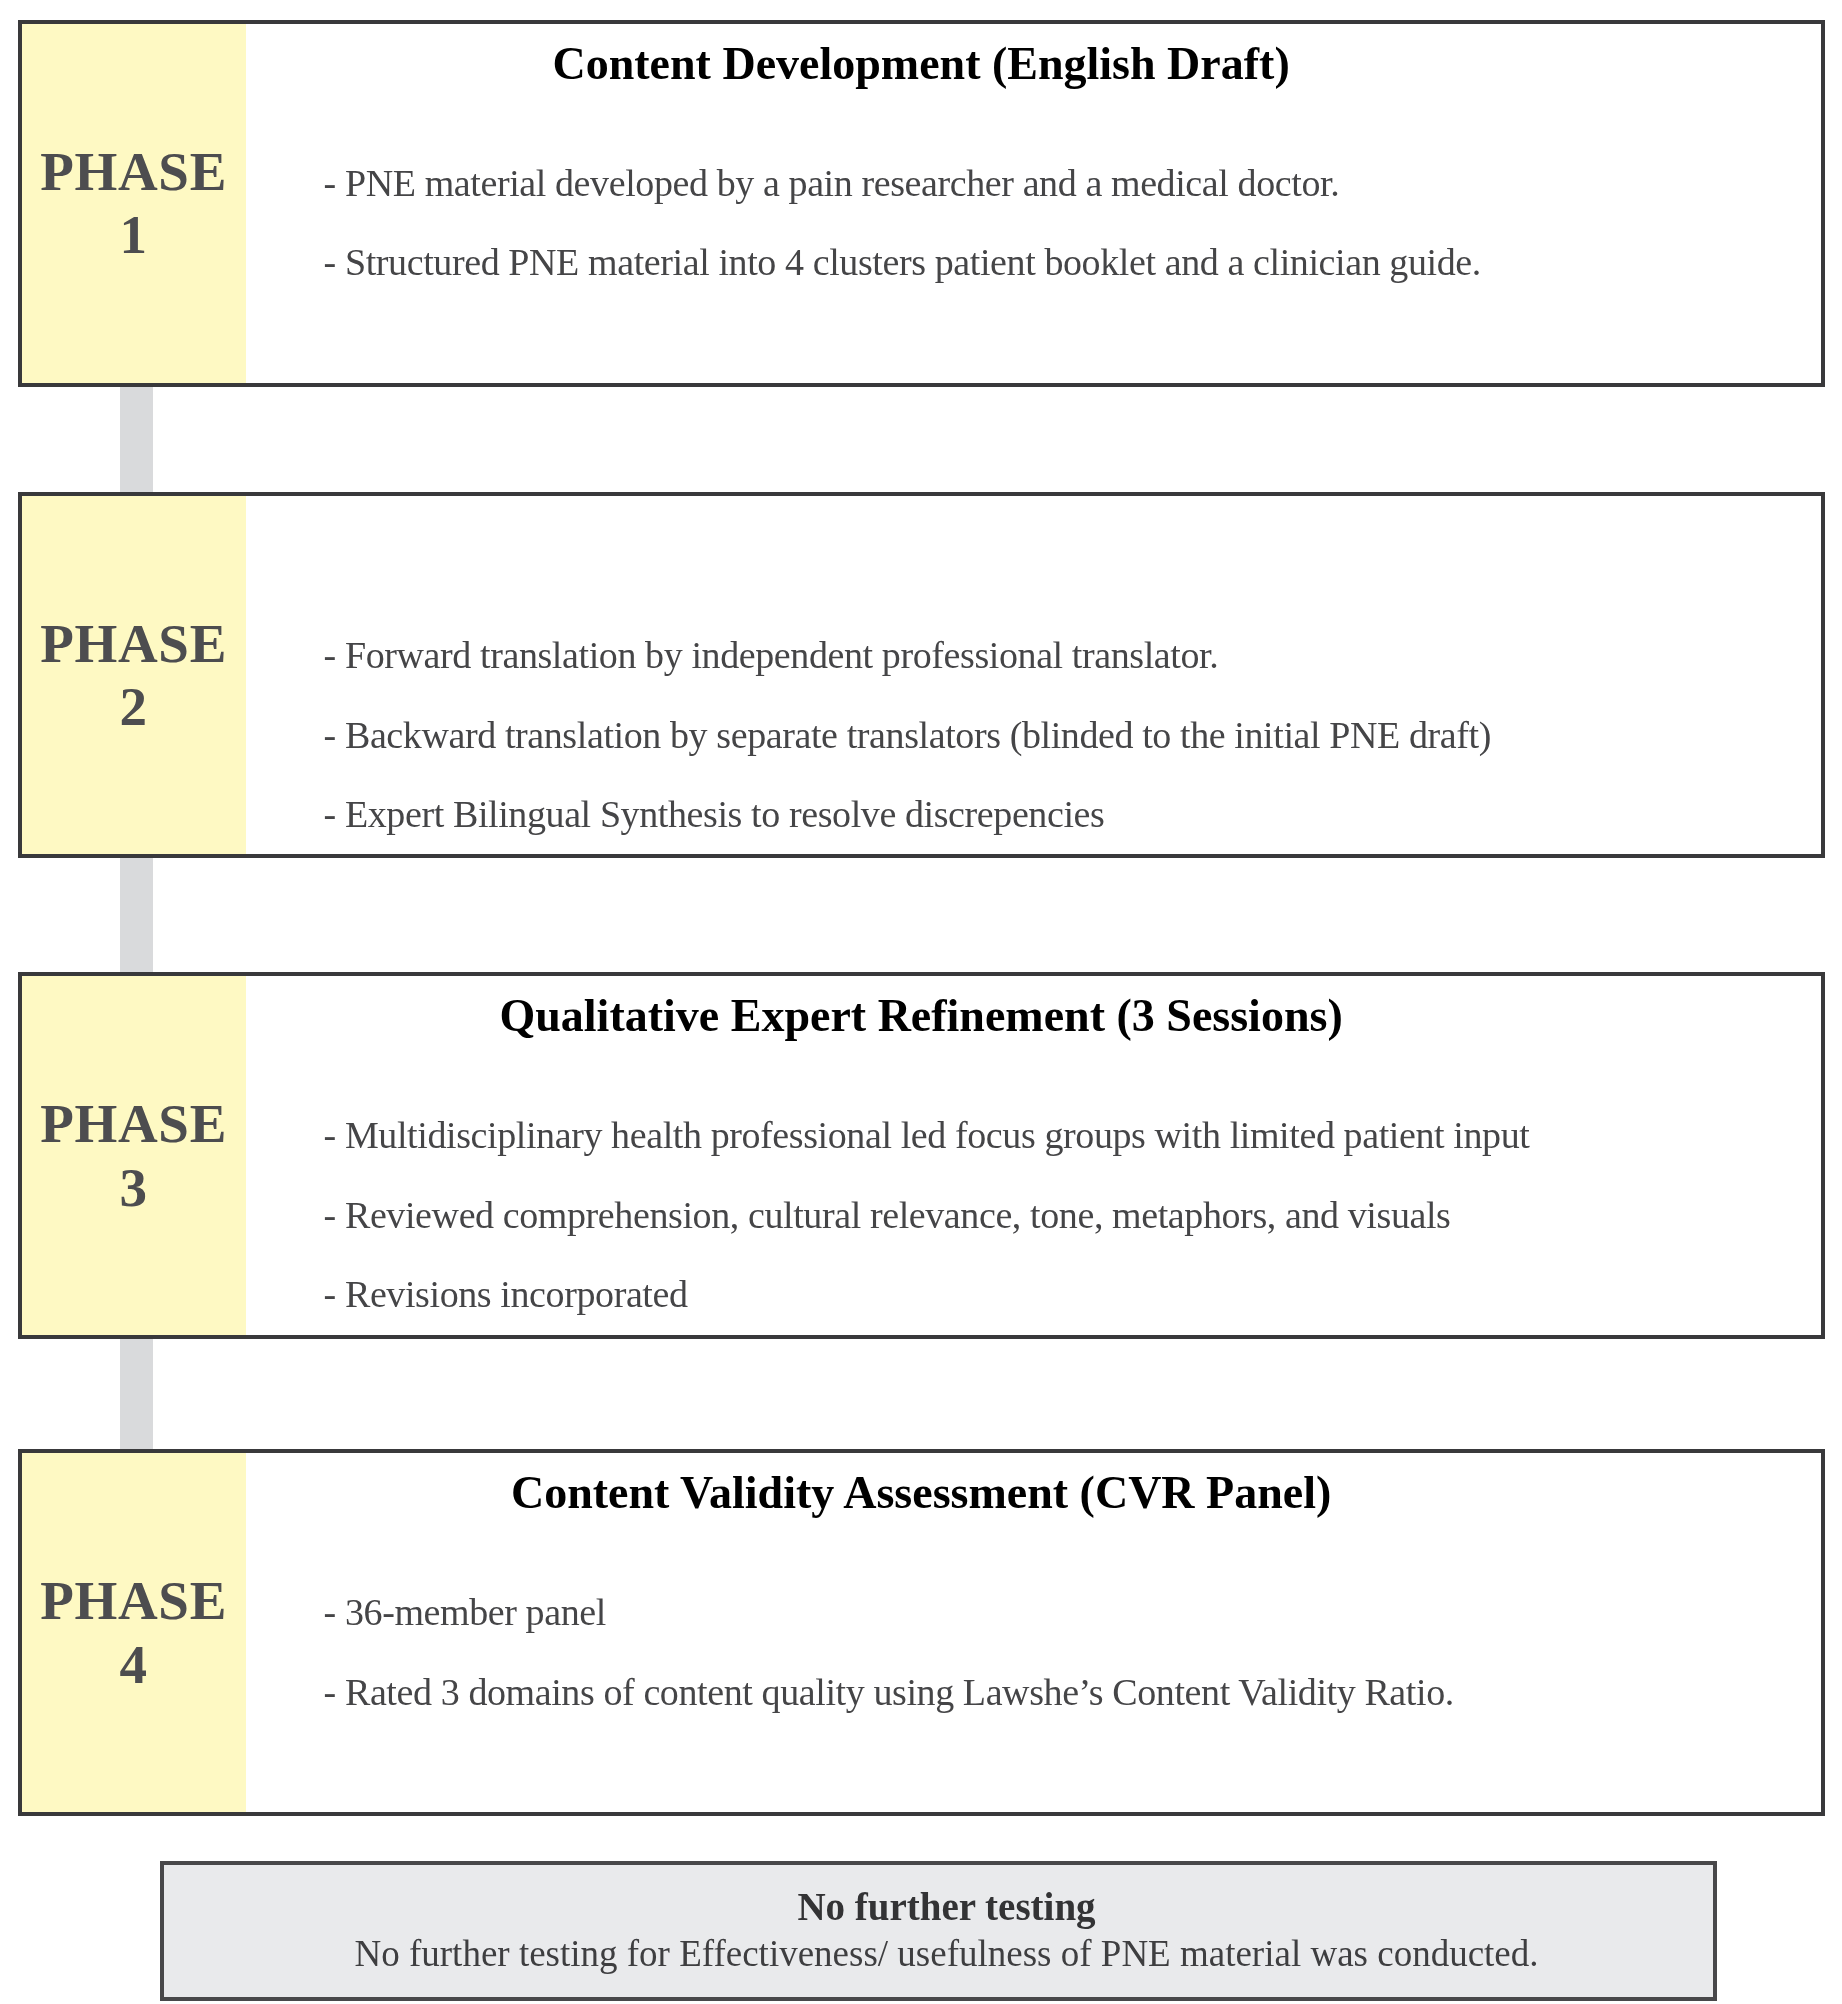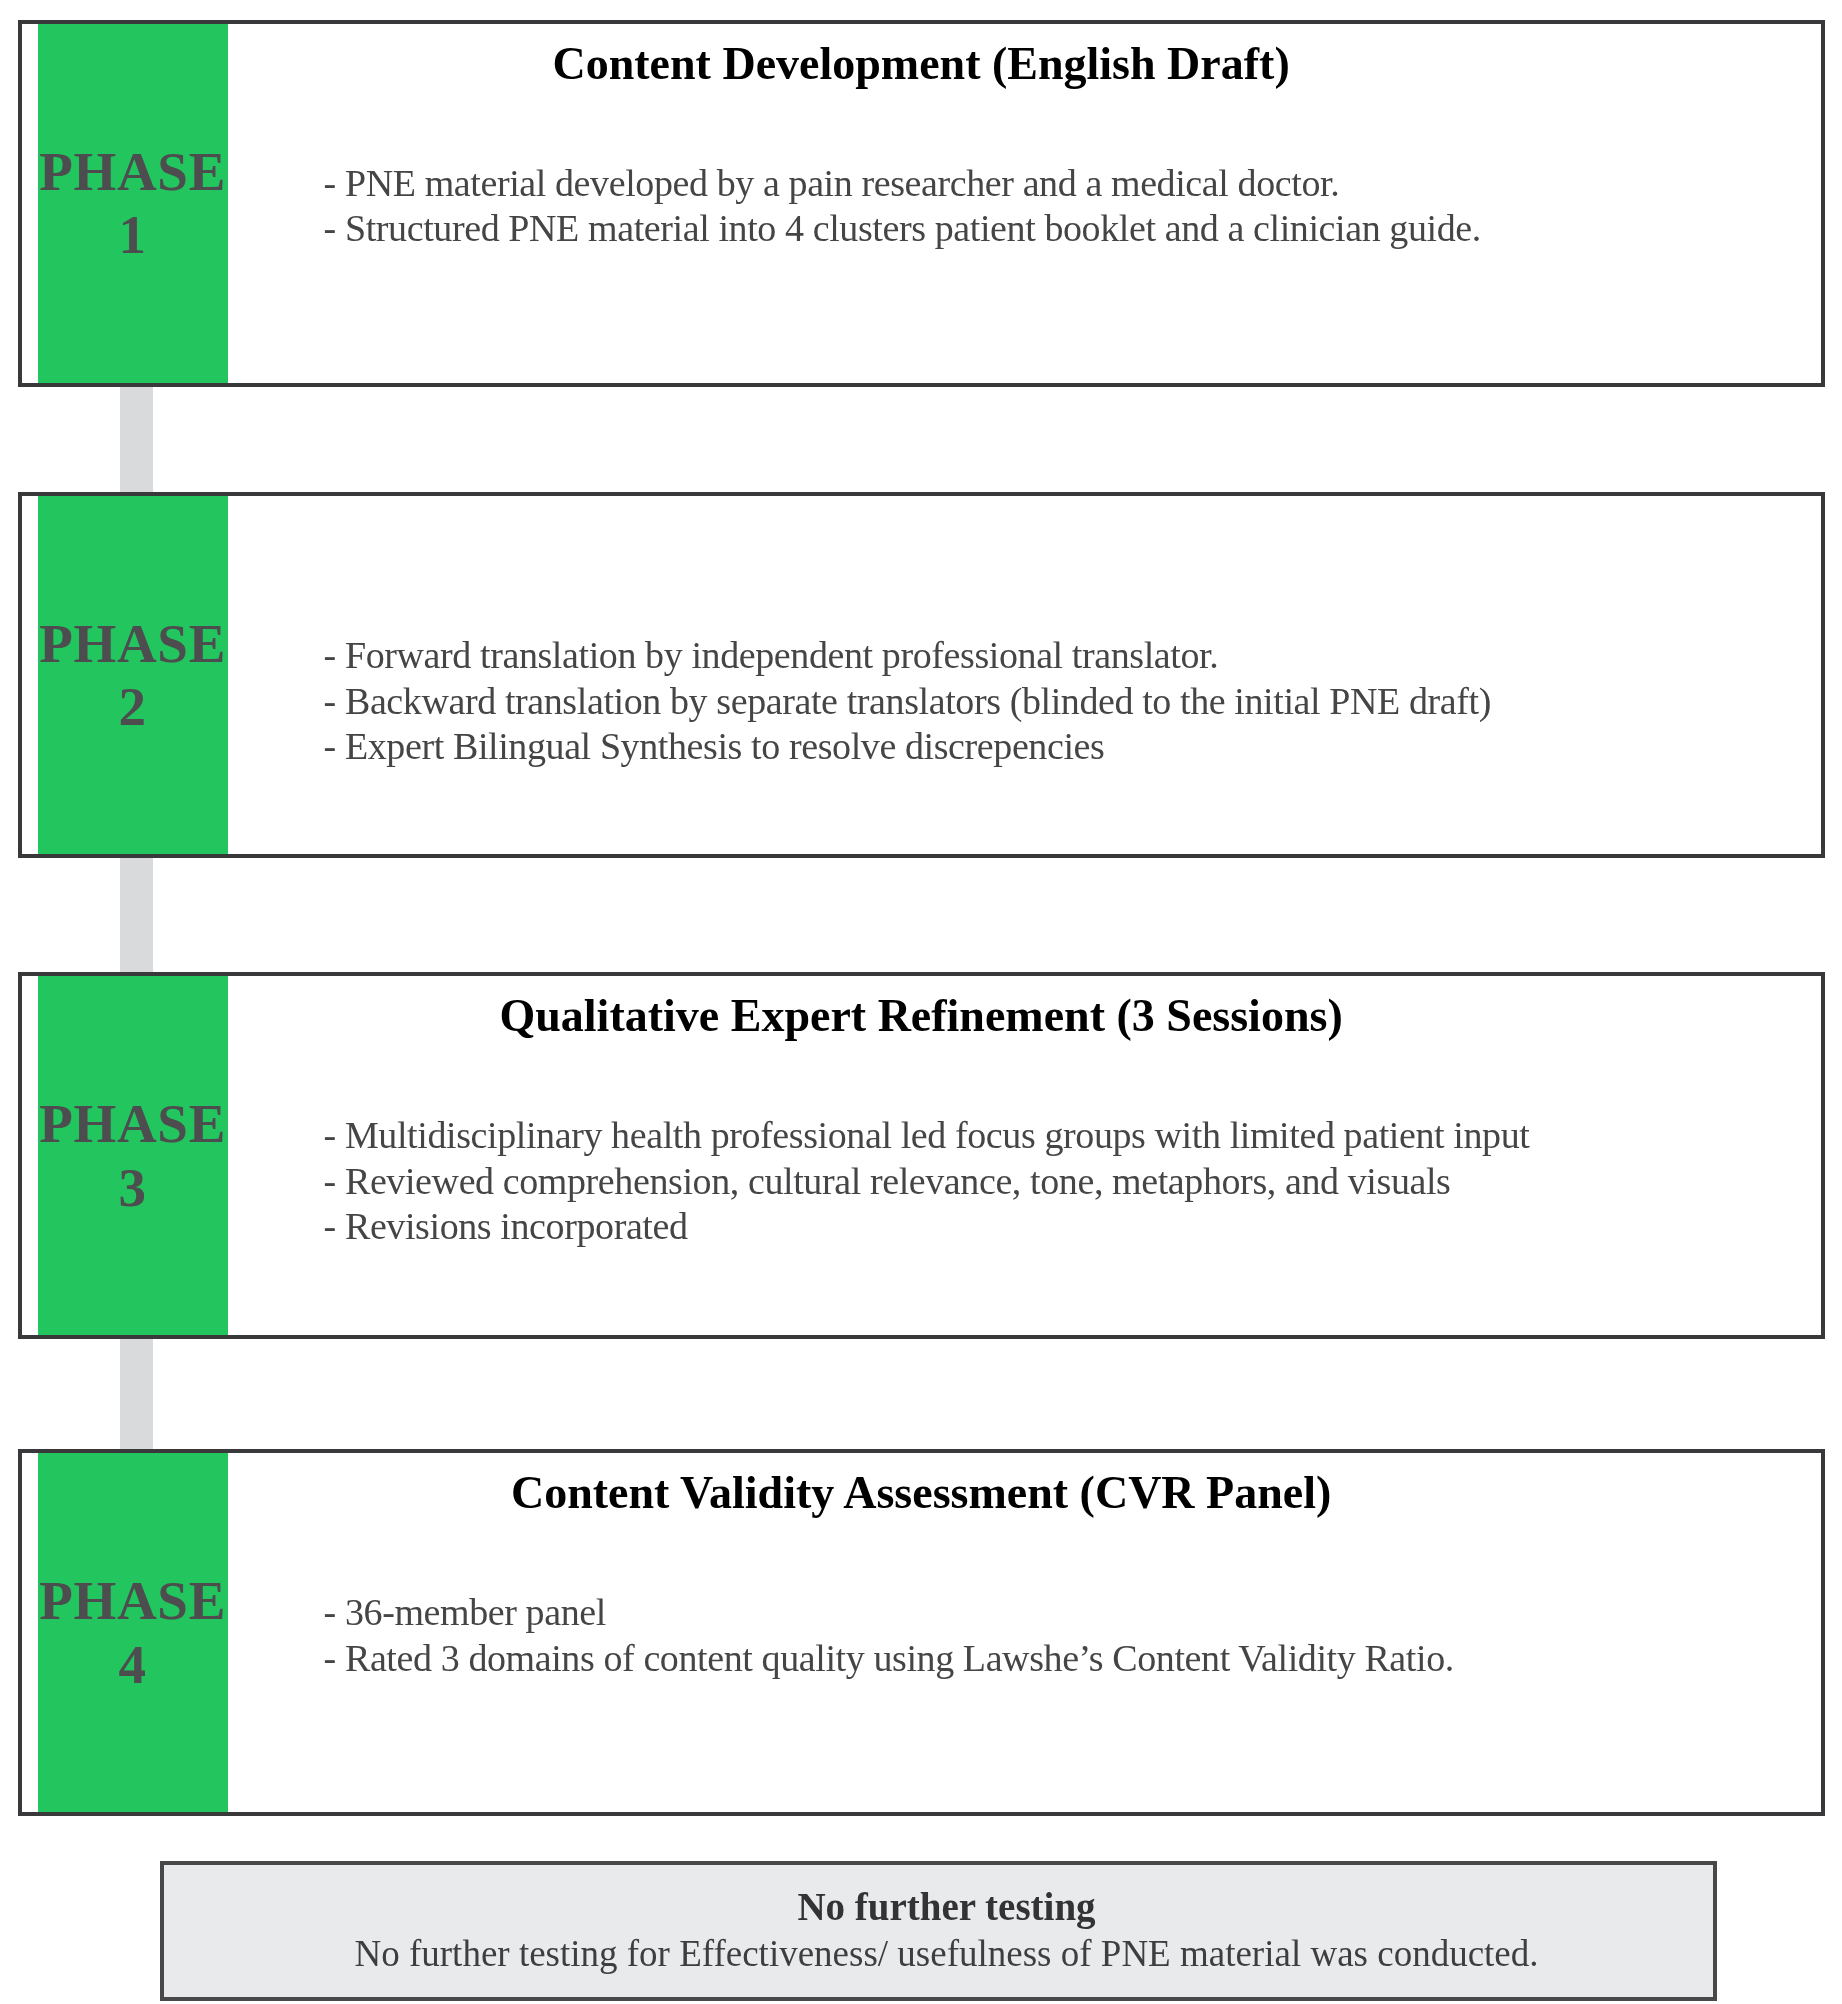--- a/index.html
+++ b/index.html
@@ -37,25 +37,25 @@
     box-sizing: border-box;
     z-index: 1;
   }
   .p1 { top: 19.7px;   height: 367px; }
   .p2 { top: 492px;  height: 366px; }
   .p3 { top: 972px; height: 367px; }
   .p4 { top: 1449px; height: 367px; }
 
   .phase-label {
     position: absolute;
-    left: 16px;
+    left: 0;
     top: 0;
     bottom: 0;
-    width: 190px;
-    background: #22c55e;
+    width: 224px;
+    background: #fef9c3;
     display: flex;
     flex-direction: column;
     align-items: center;
     justify-content: center;
     font-weight: bold;
     font-size: 55px;
     line-height: 1.15;
     color: #4d4d4f;
     letter-spacing: 0.7px;
   }
@@ -73,20 +73,21 @@
     color: #000000;
   }
 
   .phase-bullets {
     position: absolute;
     left: 302px;
     right: 14px;
     top: 137px;
     display: flex;
     flex-direction: column;
+    gap: 34px;
   }
   .bullet {
     margin: 0;
     font-size: 38px;
     line-height: 1.2;
     color: #454547;
     letter-spacing: -0.4px;
     white-space: nowrap;
   }
 

